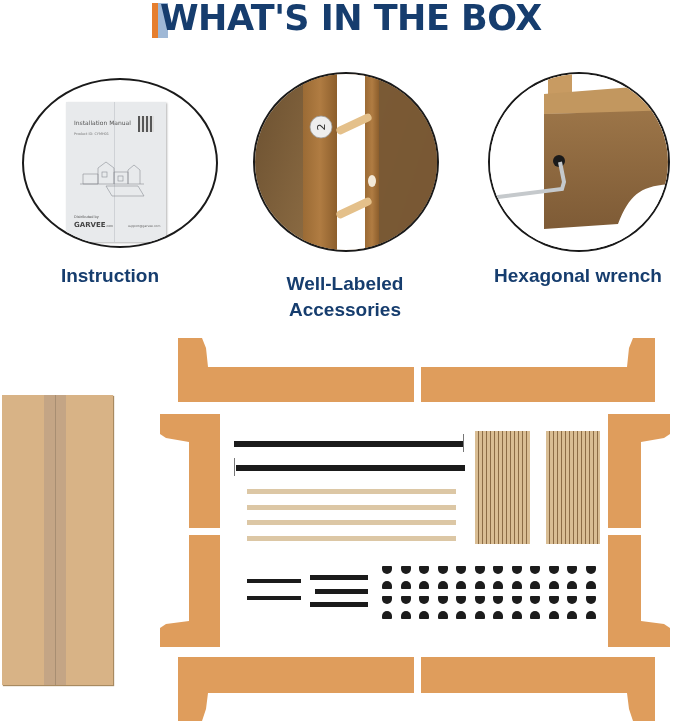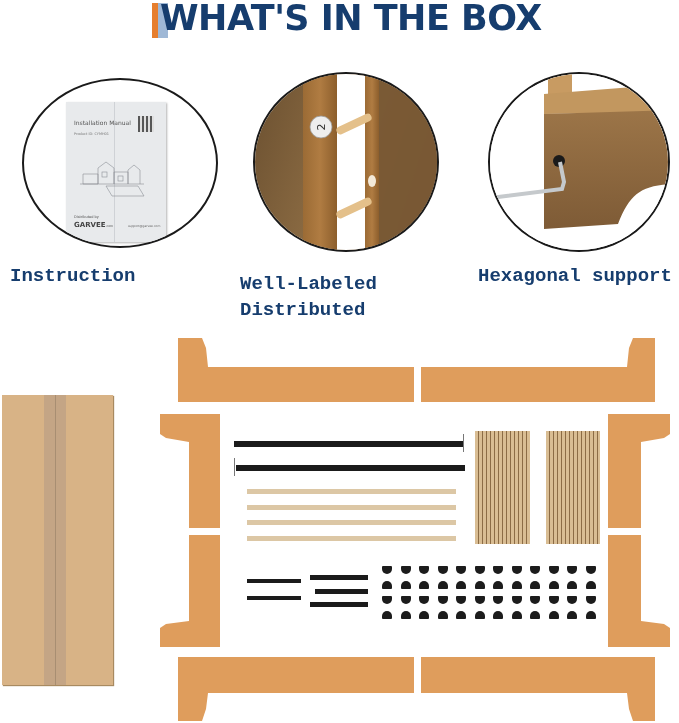--- a/index.html
+++ b/index.html
@@ -3,21 +3,21 @@
 <meta charset="utf-8">
 <style>
   html, body { margin: 0; padding: 0; background: #ffffff; }
   body { width: 679px; height: 723px; position: relative; overflow: hidden; font-family: "DejaVu Sans", sans-serif; }
   .abs { position: absolute; }
   .title-bar-orange { left: 152px; top: 3px; width: 6px; height: 35px; background: #e67e2e; }
   .title-bar-blue { left: 158px; top: 3px; width: 10px; height: 35px; background: #9fb8d6; }
   .title { left: 160px; top: -2px; font-family: "DejaVu Sans", sans-serif; font-weight: bold; font-size: 35px; color: #163d6e; letter-spacing: -0.5px; white-space: nowrap; }
   
   .circle { width: 196px; height: 170px; border: 2px solid #1a1a1a; border-radius: 50%; overflow: hidden; background: #fff; box-sizing: border-box; }
-  .caption { font-family: Liberation Mono, monospace; font-weight: bold; font-size: 19px; color: #163d6e; text-align: left; line-height: 26px; }
+  .caption { font-family: Liberation Sans, sans-serif; font-weight: bold; font-size: 19px; color: #163d6e; text-align: center; line-height: 26px; }
   
   .manual { left: 42px; top: 22px; width: 100px; height: 140px; background: #e8eaec; box-shadow: 1px 1px 2px rgba(0,0,0,0.3); }
   .manual .fold { position:absolute; left: 48px; top:0; width:1px; height:100%; background:#cfd2d6; }
   .manual .t1 { position:absolute; left:8px; top:17px; font-size:6px; color:#555; }
   .manual .t2 { position:absolute; left:8px; top:30px; font-size:3.5px; color:#777; }
   .manual .qr { position:absolute; left:72px; top:14px; width:16px; height:16px; background:
       repeating-linear-gradient(90deg,#333 0 2px,#ddd 2px 4px), #333; opacity:0.8; }
   .manual .house { position:absolute; left:12px; top:58px; width:70px; height:38px; }
   .manual .t3 { position:absolute; left:8px; top:113px; font-size:3.5px; color:#555; }
   .manual .brand { position:absolute; left:8px; top:119px; font-size:7px; font-weight:bold; color:#444; }
@@ -82,40 +82,40 @@
     <rect x="124" y="0" width="62" height="180" fill="#7a5a35" opacity="0.95"></rect>
     <rect x="80" y="46" width="38" height="8" rx="4" fill="#e4c08a" transform="rotate(-25 99 50)"></rect>
     <rect x="80" y="130" width="38" height="8" rx="4" fill="#e4c08a" transform="rotate(-25 99 134)"></rect>
     <circle cx="66" cy="53" r="11" fill="#eeeeee" stroke="#999" stroke-width="0.8"></circle>
     <text x="66" y="57" font-size="11" text-anchor="middle" fill="#333" font-family="DejaVu Sans, sans-serif" transform="rotate(-90 66 53)">2</text>
     <ellipse cx="117" cy="107" rx="4" ry="6" fill="#f3e9d8"></ellipse>
   </svg>
 </div>
 <div class="abs caption" style="left:240px; top:263px; width:210px;margin-top:8px;">
   <div>Well-Labeled</div>
-  <div>Distributed</div>
+  <div>Accessories</div>
 </div>
 
 <div class="abs circle" style="left:488px; top:72px; width:182px; height:180px;">
   <svg width="182" height="180" viewBox="0 0 182 180">
     <defs>
       <linearGradient id="oak3" x1="0" y1="0" x2="0" y2="1">
         <stop offset="0" stop-color="#9c7548"></stop>
           <stop offset="1" stop-color="#7e5b36"></stop>
       </linearGradient>
     </defs>
     <rect x="0" y="0" width="182" height="180" fill="#fff"></rect>
     <rect x="58" y="0" width="24" height="20" fill="#c89b62"></rect>
     <polygon points="54,20 182,10 182,38 54,40" fill="#c2975f"></polygon>
     <path d="M54 40 L182 36 L182 110 C150 112 140 120 128 150 L54 155 Z" fill="url(#oak3)"></path>
     <circle cx="69" cy="87" r="6" fill="#1a1a1a"></circle>
     <path d="M70 88 L74 108 L72 115 L0 124" fill="none" stroke="#c5c9cc" stroke-width="4"></path>
   </svg>
 </div>
-<div class="abs caption" style="left:478px; top:263px; width:200px;">Hexagonal support</div>
+<div class="abs caption" style="left:478px; top:263px; width:200px;">Hexagonal wrench</div>
 
 <div class="abs" style="left:2px; top:395px; width:111px; height:290px; background:#d8b386; box-shadow:1px 1px 1px #a88a60;">
   <div class="abs" style="left:42px; top:0; width:22px; height:100%; background:#c4a585;"></div>
   <div class="abs" style="left:53px; top:0; width:1px; height:100%; background:#a88e72;"></div>
 </div>
 
 <svg class="abs" style="left:178px; top:338px;" width="236" height="64">
   <path d="M0 0 L24 0 L28 10 L30 29 L236 29 L236 64 L0 64 Z" fill="#df9d5c"></path>
 </svg>
 <svg class="abs" style="left:421px; top:338px;" width="234" height="64">

